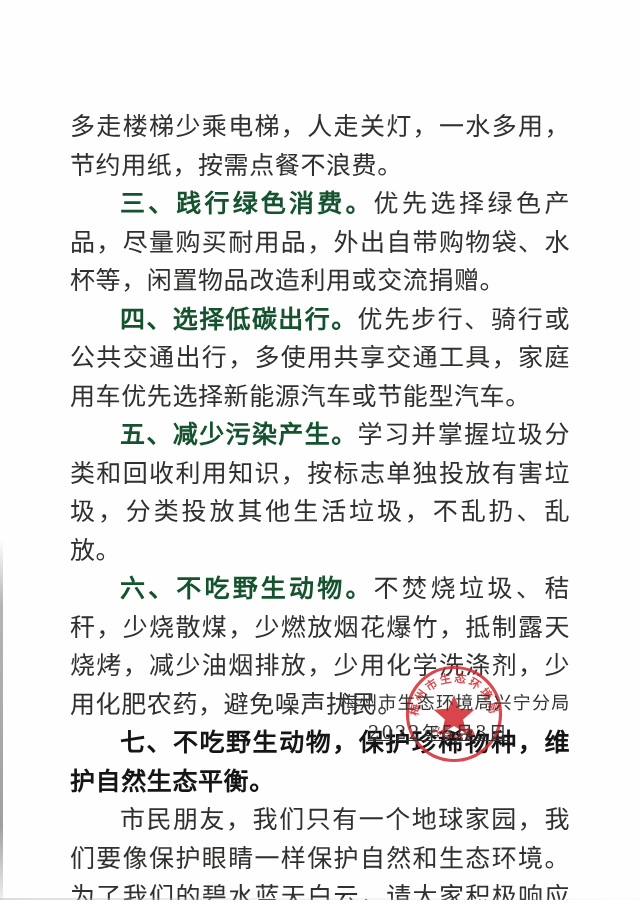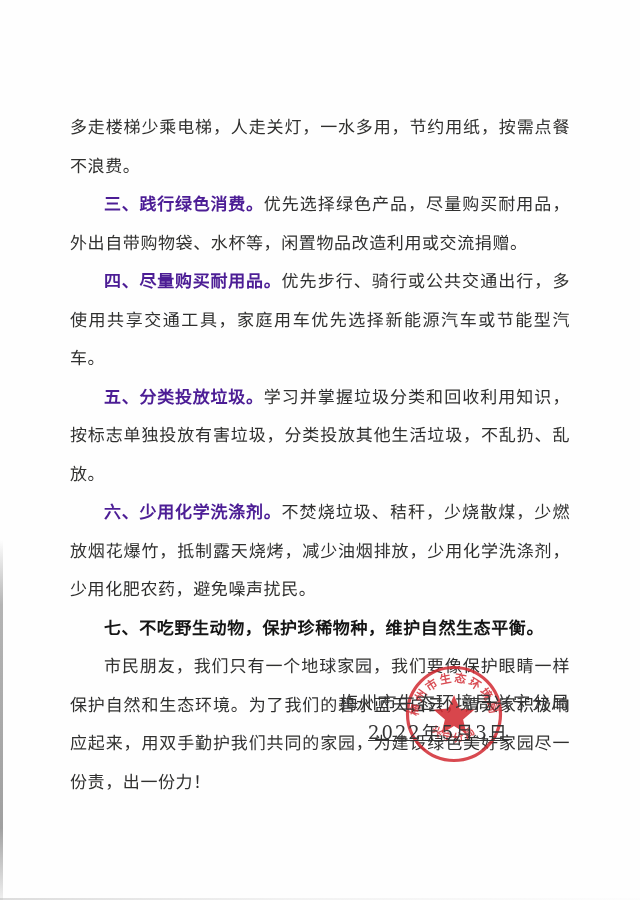--- a/index.html
+++ b/index.html
@@ -53,34 +53,34 @@
 
   #doc-body {
     position: absolute;
     left: 70px;
     top: 108px;
     width: 500px;
   }
 
   .para {
     margin: 0 0 0 0;
-    font-size: 17px;
+    font-size: 25px;
     line-height: 38.5px;
     letter-spacing: 0.6px;
     text-align: justify;
     text-justify: inter-character;
     color: #30302f;
     text-indent: 0;
   }
   .para.indent {
     text-indent: 2em;
   }
   .lead {
     font-weight: bold;
-    color: #4c1d95;
+    color: #14532d;
     letter-spacing: 0.3px;
   }
   .allbold {
     font-weight: bold;
     color: #151515;
   }
 
   
   #signature {
     position: absolute;
@@ -128,29 +128,29 @@
 
     <p class="para">
       <span>多走楼梯少乘电梯，人走关灯，一水多用，节约用纸，按需点餐不浪费。</span>
     </p>
 
     <p class="para indent">
       <span class="lead">三、践行绿色消费。</span><span>优先选择绿色产品，尽量购买耐用品，外出自带购物袋、水杯等，闲置物品改造利用或交流捐赠。</span>
     </p>
 
     <p class="para indent">
-      <span class="lead">四、尽量购买耐用品。</span><span>优先步行、骑行或公共交通出行，多使用共享交通工具，家庭用车优先选择新能源汽车或节能型汽车。</span>
+      <span class="lead">四、选择低碳出行。</span><span>优先步行、骑行或公共交通出行，多使用共享交通工具，家庭用车优先选择新能源汽车或节能型汽车。</span>
     </p>
 
     <p class="para indent">
-      <span class="lead">五、分类投放垃圾。</span><span>学习并掌握垃圾分类和回收利用知识，按标志单独投放有害垃圾，分类投放其他生活垃圾，不乱扔、乱放。</span>
+      <span class="lead">五、减少污染产生。</span><span>学习并掌握垃圾分类和回收利用知识，按标志单独投放有害垃圾，分类投放其他生活垃圾，不乱扔、乱放。</span>
     </p>
 
     <p class="para indent">
-      <span class="lead">六、少用化学洗涤剂。</span><span>不焚烧垃圾、秸秆，少烧散煤，少燃放烟花爆竹，抵制露天烧烤，减少油烟排放，少用化学洗涤剂，少用化肥农药，避免噪声扰民。</span>
+      <span class="lead">六、不吃野生动物。</span><span>不焚烧垃圾、秸秆，少烧散煤，少燃放烟花爆竹，抵制露天烧烤，减少油烟排放，少用化学洗涤剂，少用化肥农药，避免噪声扰民。</span>
     </p>
 
     <p class="para indent">
       <span class="allbold">七、不吃野生动物，保护珍稀物种，维护自然生态平衡。</span>
     </p>
 
 
     <p class="para indent">
       <span>市民朋友，我们只有一个地球家园，我们要像保护眼睛一样保护自然和生态环境。为了我们的碧水蓝天白云，请大家积极响应起来，用双手勤护我们共同的家园，为建设绿色美好家园尽一份责，出一份力！</span>
     </p>

